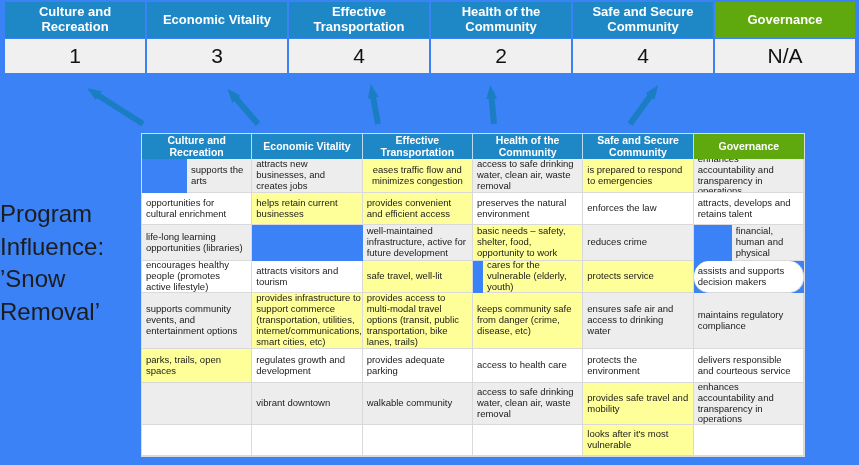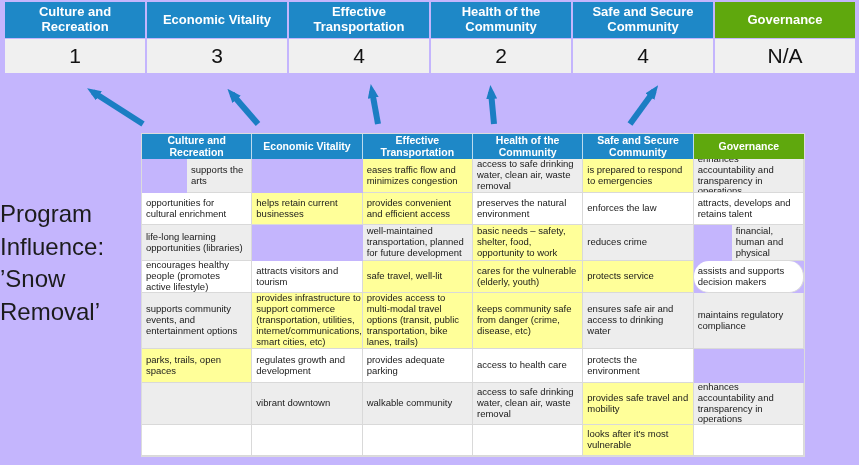--- a/index.html
+++ b/index.html
@@ -1,16 +1,16 @@
 <!DOCTYPE html>
 <html style="--blue: #1E88C7; --green: #5FA80D; --hl: #FFFF99;"><head>
 <meta charset="utf-8">
 <style>
   html,body{margin:0;padding:0;background:#fff;font-family:"Liberation Sans",sans-serif;}
-  #stage{position:relative;width:859px;height:465px;background:#c4b5fd;overflow:hidden;}
+  #stage{position:relative;width:859px;height:465px;background:#3b82f6;overflow:hidden;}
 
   
   #scorecard{position:absolute;left:5px;top:2px;width:850px;display:grid;
     grid-template-columns:repeat(6,1fr);grid-template-rows:36px 34px;column-gap:2px;row-gap:1px;}
   .sc-h{background:var(--blue,#1E88C7);color:#fff;font-weight:bold;font-size:13px;line-height:1.15;
     display:flex;align-items:center;justify-content:center;text-align:center;padding:0 6px;}
   .sc-h.green{background:var(--green,#5FA80D);}
   .sc-s{background:#F0F0F0;color:#111;font-size:21px;display:flex;align-items:center;justify-content:center;}
 
   
@@ -76,56 +76,58 @@
       <div class="th" style="grid-area: 1 / 1;">Culture and Recreation</div>
       <div class="td odd" style="grid-area: 2 / 1; margin-left: 45px;">supports the arts</div>
       <div class="td" style="grid-area: 3 / 1;">opportunities for cultural enrichment</div>
       <div class="td odd" style="grid-area: 4 / 1;">life-long learning opportunities (libraries)</div>
       <div class="td" style="grid-area: 5 / 1;">encourages healthy people (promotes active lifestyle)</div>
       <div class="td odd" style="grid-area: 6 / 1;">supports community events, and entertainment options</div>
       <div class="td hl" style="grid-area: 7 / 1;">parks, trails, open spaces</div>
       <div class="td odd" style="grid-area: 8 / 1;"></div>
       <div class="td" style="grid-area: 9 / 1;"></div>
       <div class="th" style="grid-area: 1 / 2;">Economic Vitality</div>
+      <div class="td odd" style="grid-area: 2 / 2;">attracts new businesses, and creates jobs</div>
       <div class="td hl" style="grid-area: 3 / 2;">helps retain current businesses</div>
       <div class="td" style="grid-area: 5 / 2;">attracts visitors and tourism</div>
       <div class="td odd hl" style="grid-area: 6 / 2;">provides infrastructure to support commerce (transportation, utilities, internet/communications, smart cities, etc)</div>
       <div class="td" style="grid-area: 7 / 2;">regulates growth and development</div>
       <div class="td odd" style="grid-area: 8 / 2;">vibrant downtown</div>
       <div class="td" style="grid-area: 9 / 2;"></div>
       <div class="th" style="grid-area: 1 / 3;">Effective Transportation</div>
-      <div class="td odd hl" style="grid-area: 2 / 3;">eases traffic flow and minimizes congestion</div>
+      <div class="td odd hl" style="grid-area: 2 / 3; text-align: center;">eases traffic flow and minimizes congestion</div>
       <div class="td hl" style="grid-area: 3 / 3;">provides convenient and efficient access</div>
-      <div class="td odd" style="grid-area: 4 / 3;">well-maintained transportation, planned for future development</div>
+      <div class="td odd" style="grid-area: 4 / 3;">well-maintained infrastructure, active for future development</div>
       <div class="td hl" style="grid-area: 5 / 3;">safe travel, well-lit</div>
       <div class="td odd hl" style="grid-area: 6 / 3;">provides access to multi-modal travel options (transit, public transportation, bike lanes, trails)</div>
       <div class="td" style="grid-area: 7 / 3;">provides adequate parking</div>
       <div class="td odd" style="grid-area: 8 / 3;">walkable community</div>
       <div class="td" style="grid-area: 9 / 3;"></div>
       <div class="th" style="grid-area: 1 / 4;">Health of the Community</div>
       <div class="td odd" style="grid-area: 2 / 4;">access to safe drinking water, clean air, waste removal</div>
       <div class="td" style="grid-area: 3 / 4;">preserves the natural environment</div>
       <div class="td odd hl" style="grid-area: 4 / 4;">basic needs – safety, shelter, food, opportunity to work</div>
-      <div class="td hl" style="grid-area: 5 / 4;">cares for the vulnerable (elderly, youth)</div>
+      <div class="td hl" style="grid-area: 5 / 4; margin-left: 10px;">cares for the vulnerable (elderly, youth)</div>
       <div class="td odd hl" style="grid-area: 6 / 4;">keeps community safe from danger (crime, disease, etc)</div>
       <div class="td" style="grid-area: 7 / 4;">access to health care</div>
       <div class="td odd" style="grid-area: 8 / 4;">access to safe drinking water, clean air, waste removal</div>
       <div class="td" style="grid-area: 9 / 4;"></div>
       <div class="th" style="grid-area: 1 / 5;">Safe and Secure Community</div>
       <div class="td odd hl" style="grid-area: 2 / 5;">is prepared to respond to emergencies</div>
       <div class="td" style="grid-area: 3 / 5;">enforces the law</div>
       <div class="td odd" style="grid-area: 4 / 5;">reduces crime</div>
       <div class="td hl" style="grid-area: 5 / 5;">protects service</div>
       <div class="td odd" style="grid-area: 6 / 5;">ensures safe air and access to drinking water</div>
       <div class="td" style="grid-area: 7 / 5;">protects the environment</div>
       <div class="td odd hl" style="grid-area: 8 / 5;">provides safe travel and mobility</div>
       <div class="td hl" style="grid-area: 9 / 5;">looks after it's most vulnerable</div>
       <div class="th green" style="grid-area: 1 / 6;">Governance</div>
       <div class="td odd" style="grid-area: 2 / 6;">enhances accountability and transparency in operations</div>
       <div class="td" style="grid-area: 3 / 6;">attracts, develops and retains talent</div>
       <div class="td odd" style="grid-area: 4 / 6; margin-left: 38px;">stewardship of financial, human and physical resources</div>
       <div class="td" style="grid-area: 5 / 6; border-radius: 15px;">assists and supports decision makers</div>
       <div class="td odd" style="grid-area: 6 / 6;">maintains regulatory compliance</div>
+      <div class="td" style="grid-area: 7 / 6;">delivers responsible and courteous service</div>
       <div class="td odd" style="grid-area: 8 / 6;">enhances accountability and transparency in operations</div>
       <div class="td" style="grid-area: 9 / 6;"></div>
     </div>
 
 </div>
 
 </body></html>

